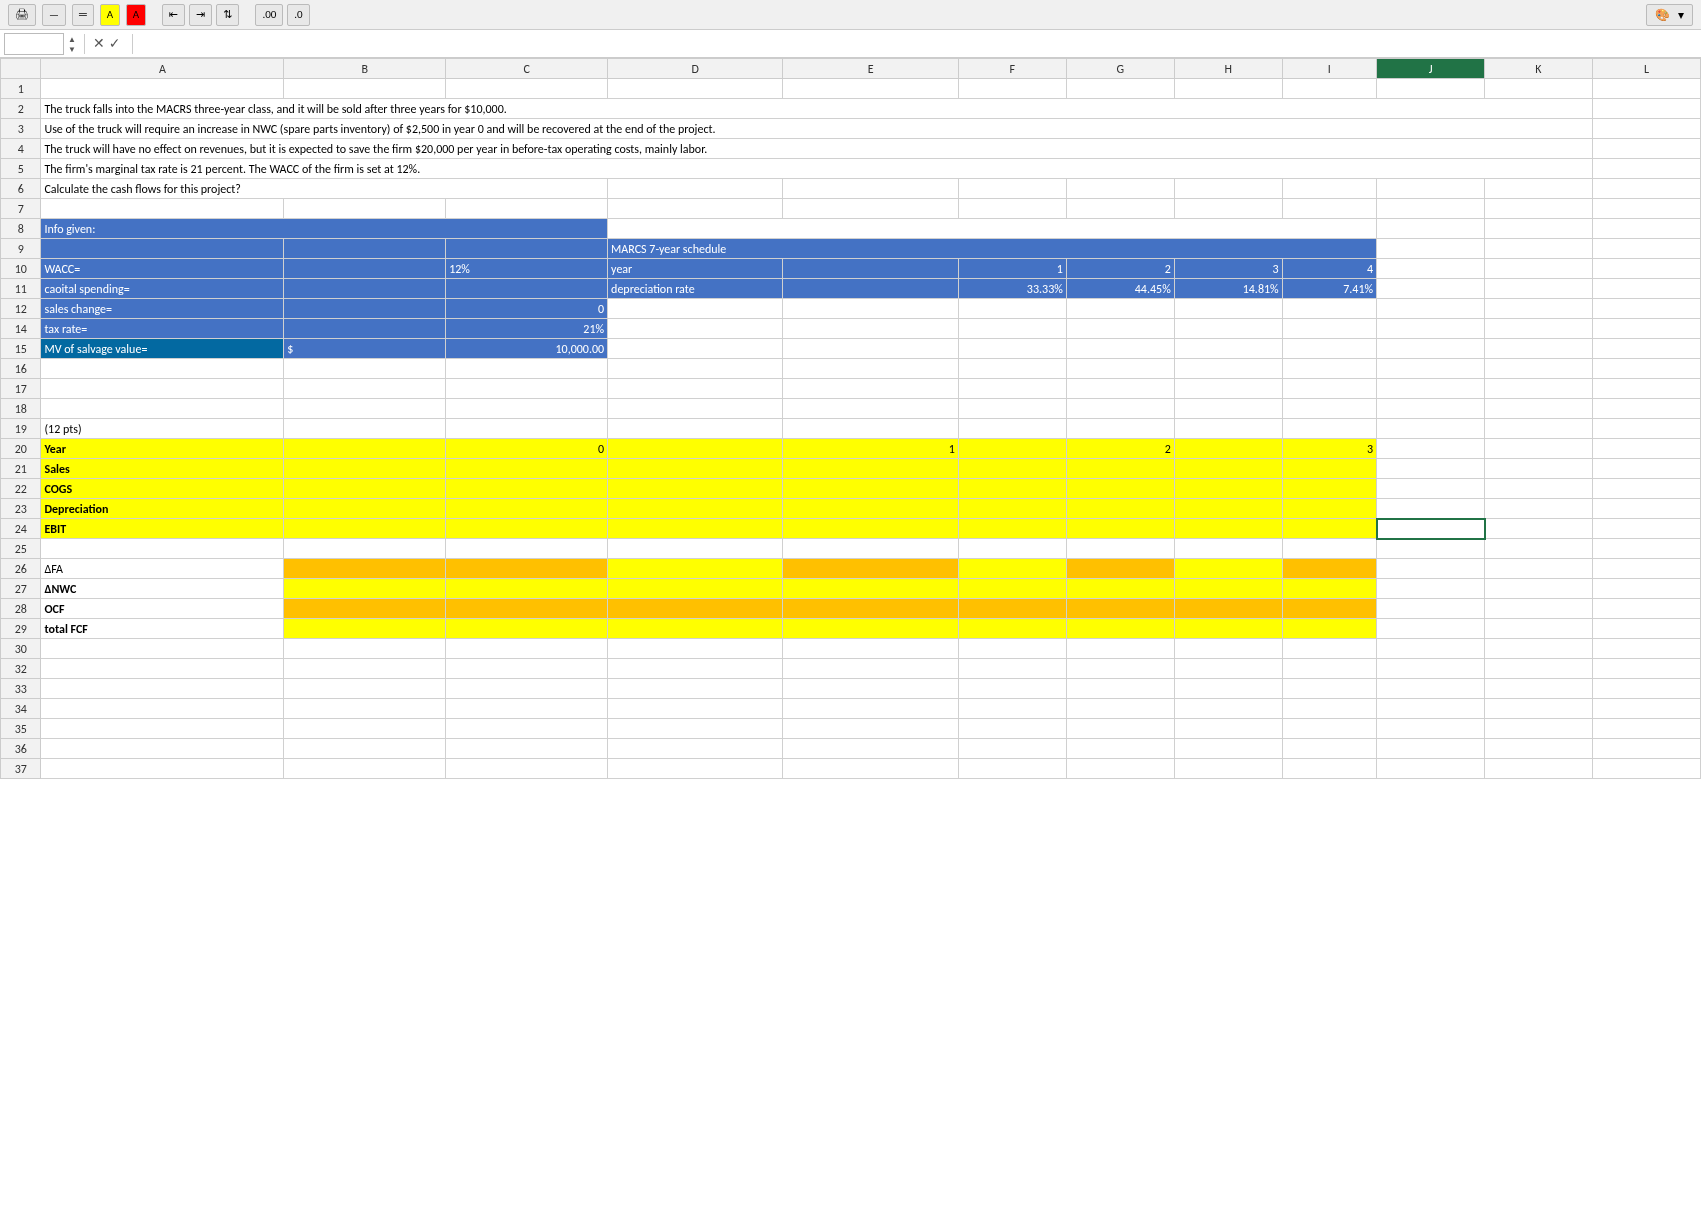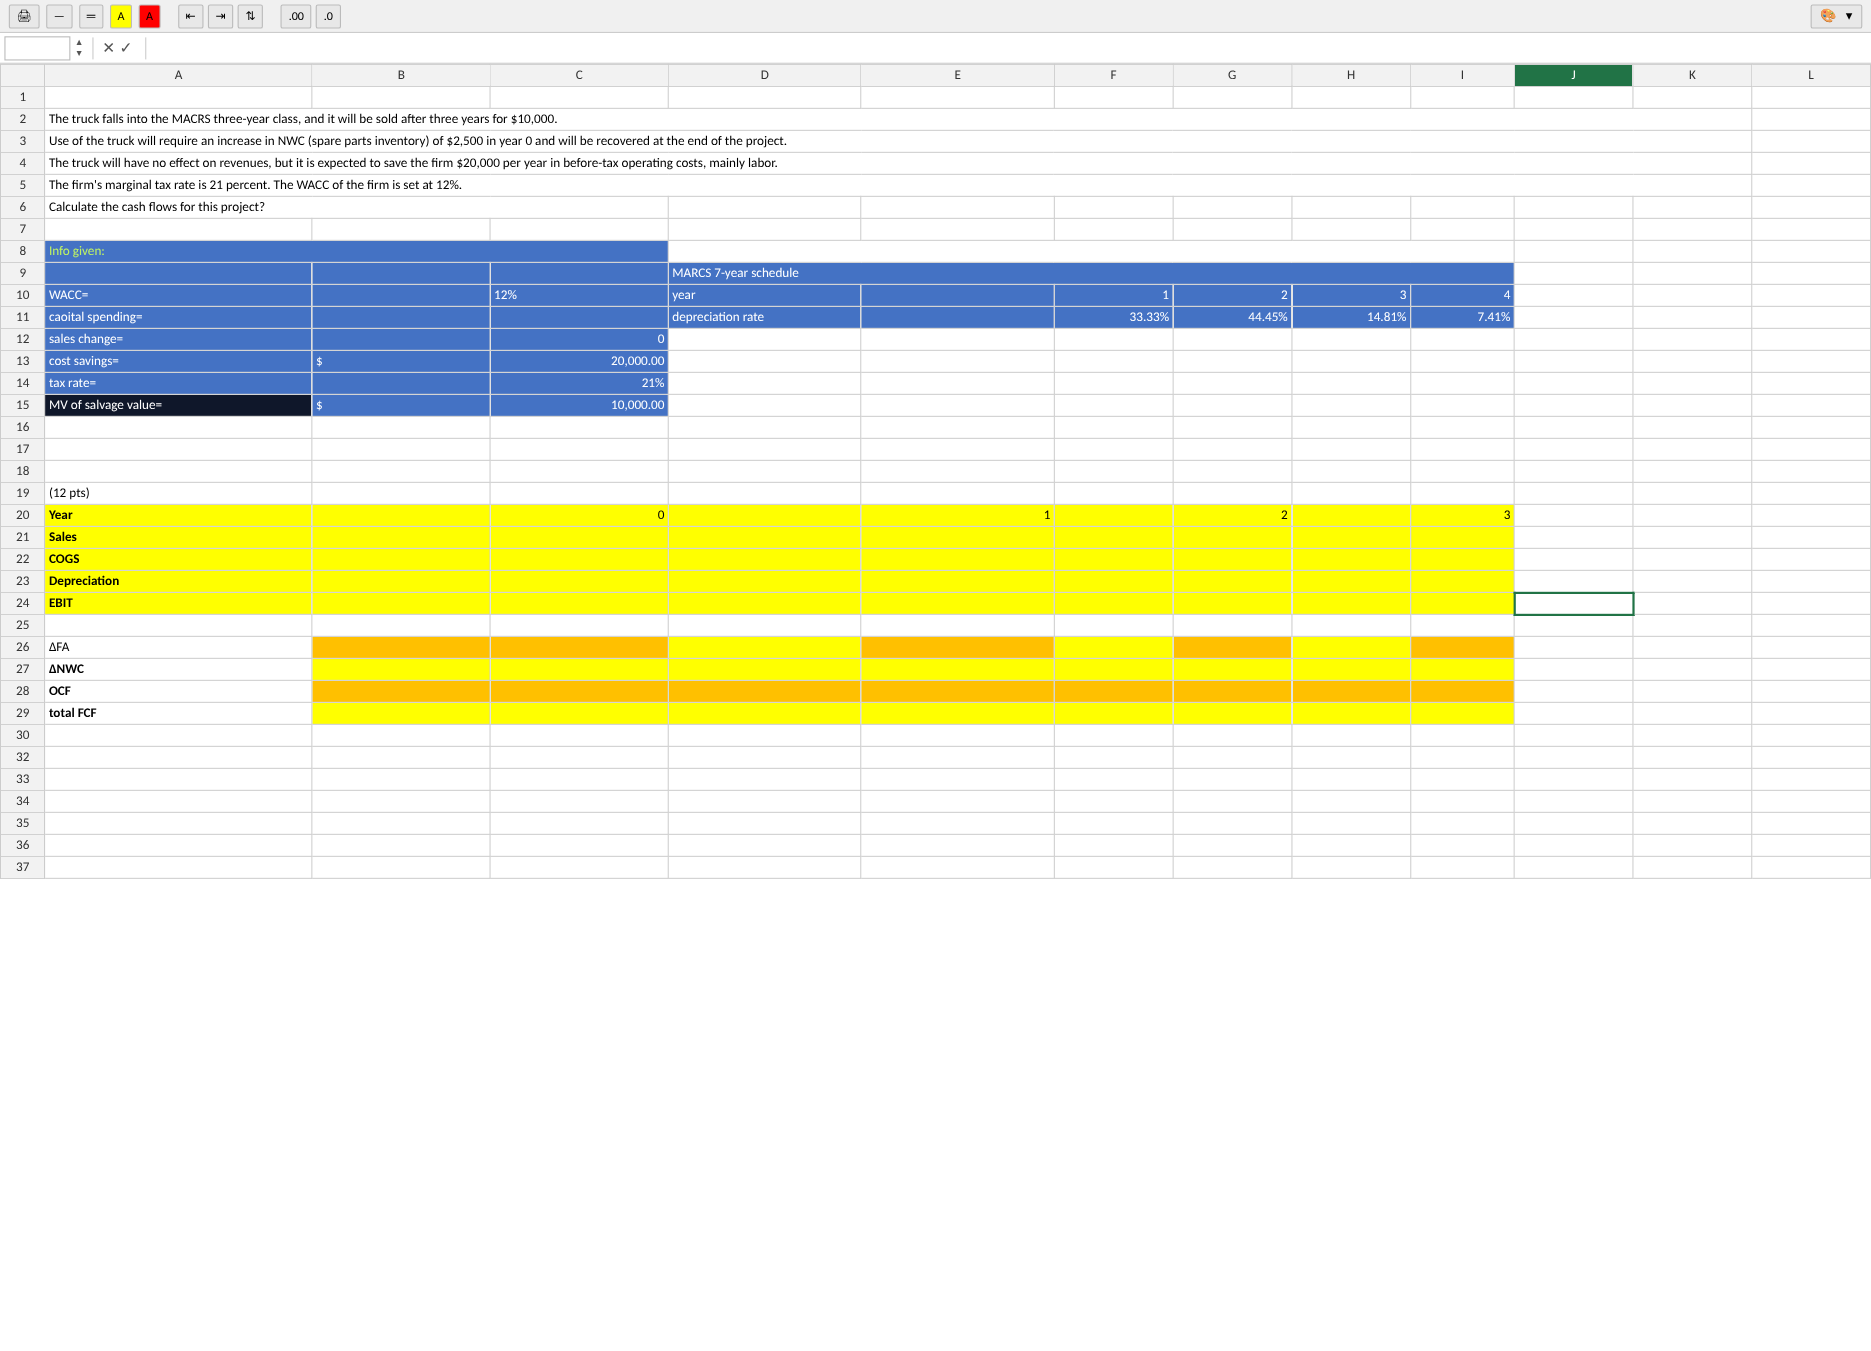--- a/index.html
+++ b/index.html
@@ -287,21 +287,21 @@
           <td class="cell"></td>
           <td class="cell"></td>
           <td class="cell"></td>
           <td class="cell"></td>
           <td class="cell"></td>
           <td class="cell"></td>
           <td class="cell"></td>
         </tr>
         <tr>
           <th class="row-header">8</th>
-          <td class="cell" colspan="3" style="background-color: rgb(68, 114, 196); color: #bef264;">Info given:</td>
+          <td class="cell" colspan="3" style="background-color: rgb(68, 114, 196); color: #ffffff;">Info given:</td>
           <td class="cell" colspan="6"></td>
           <td class="cell"></td>
           <td class="cell"></td>
           <td class="cell"></td>
         </tr>
         <tr>
           <th class="row-header">9</th>
           <td class="cell" style="background-color: rgb(68, 114, 196); color: rgb(255, 255, 255);"></td>
           <td class="cell" style="background-color: rgb(68, 114, 196); color: rgb(255, 255, 255);"></td>
           <td class="cell" style="background-color: rgb(68, 114, 196); color: rgb(255, 255, 255);"></td>
@@ -349,52 +349,37 @@
           <td class="cell"></td>
           <td class="cell"></td>
           <td class="cell"></td>
           <td class="cell"></td>
           <td class="cell"></td>
           <td class="cell"></td>
           <td class="cell"></td>
           <td class="cell"></td>
         </tr>
         <tr>
-          <th class="row-header">13</th>
-          <td class="cell" style="background-color: rgb(68, 114, 196); color: rgb(255, 255, 255);">cost savings=</td>
-          <td class="cell" style="background-color: rgb(68, 114, 196); color: rgb(255, 255, 255);">$</td>
-          <td class="cell" style="background-color: rgb(68, 114, 196); color: rgb(255, 255, 255); text-align: right;">20,000.00</td>
-          <td class="cell"></td>
-          <td class="cell"></td>
-          <td class="cell"></td>
-          <td class="cell"></td>
-          <td class="cell"></td>
-          <td class="cell"></td>
-          <td class="cell"></td>
-          <td class="cell"></td>
-          <td class="cell"></td>
-        </tr>
-        <tr>
           <th class="row-header">14</th>
           <td class="cell" style="background-color: rgb(68, 114, 196); color: rgb(255, 255, 255);">tax rate=</td>
           <td class="cell" style="background-color: rgb(68, 114, 196); color: rgb(255, 255, 255);"></td>
           <td class="cell" style="background-color: rgb(68, 114, 196); color: rgb(255, 255, 255); text-align: right;">21%</td>
           <td class="cell"></td>
           <td class="cell"></td>
           <td class="cell"></td>
           <td class="cell"></td>
           <td class="cell"></td>
           <td class="cell"></td>
           <td class="cell"></td>
           <td class="cell"></td>
           <td class="cell"></td>
         </tr>
         <tr>
           <th class="row-header">15</th>
-          <td class="cell" style="background-color: #0f172a; color: rgb(255, 255, 255);">MV of salvage value=</td>
+          <td class="cell" style="background-color: #0369a1; color: rgb(255, 255, 255);">MV of salvage value=</td>
           <td class="cell" style="background-color: rgb(68, 114, 196); color: rgb(255, 255, 255);">$</td>
           <td class="cell" style="background-color: rgb(68, 114, 196); color: rgb(255, 255, 255); text-align: right;">10,000.00</td>
           <td class="cell"></td>
           <td class="cell"></td>
           <td class="cell"></td>
           <td class="cell"></td>
           <td class="cell"></td>
           <td class="cell"></td>
           <td class="cell"></td>
           <td class="cell"></td>

